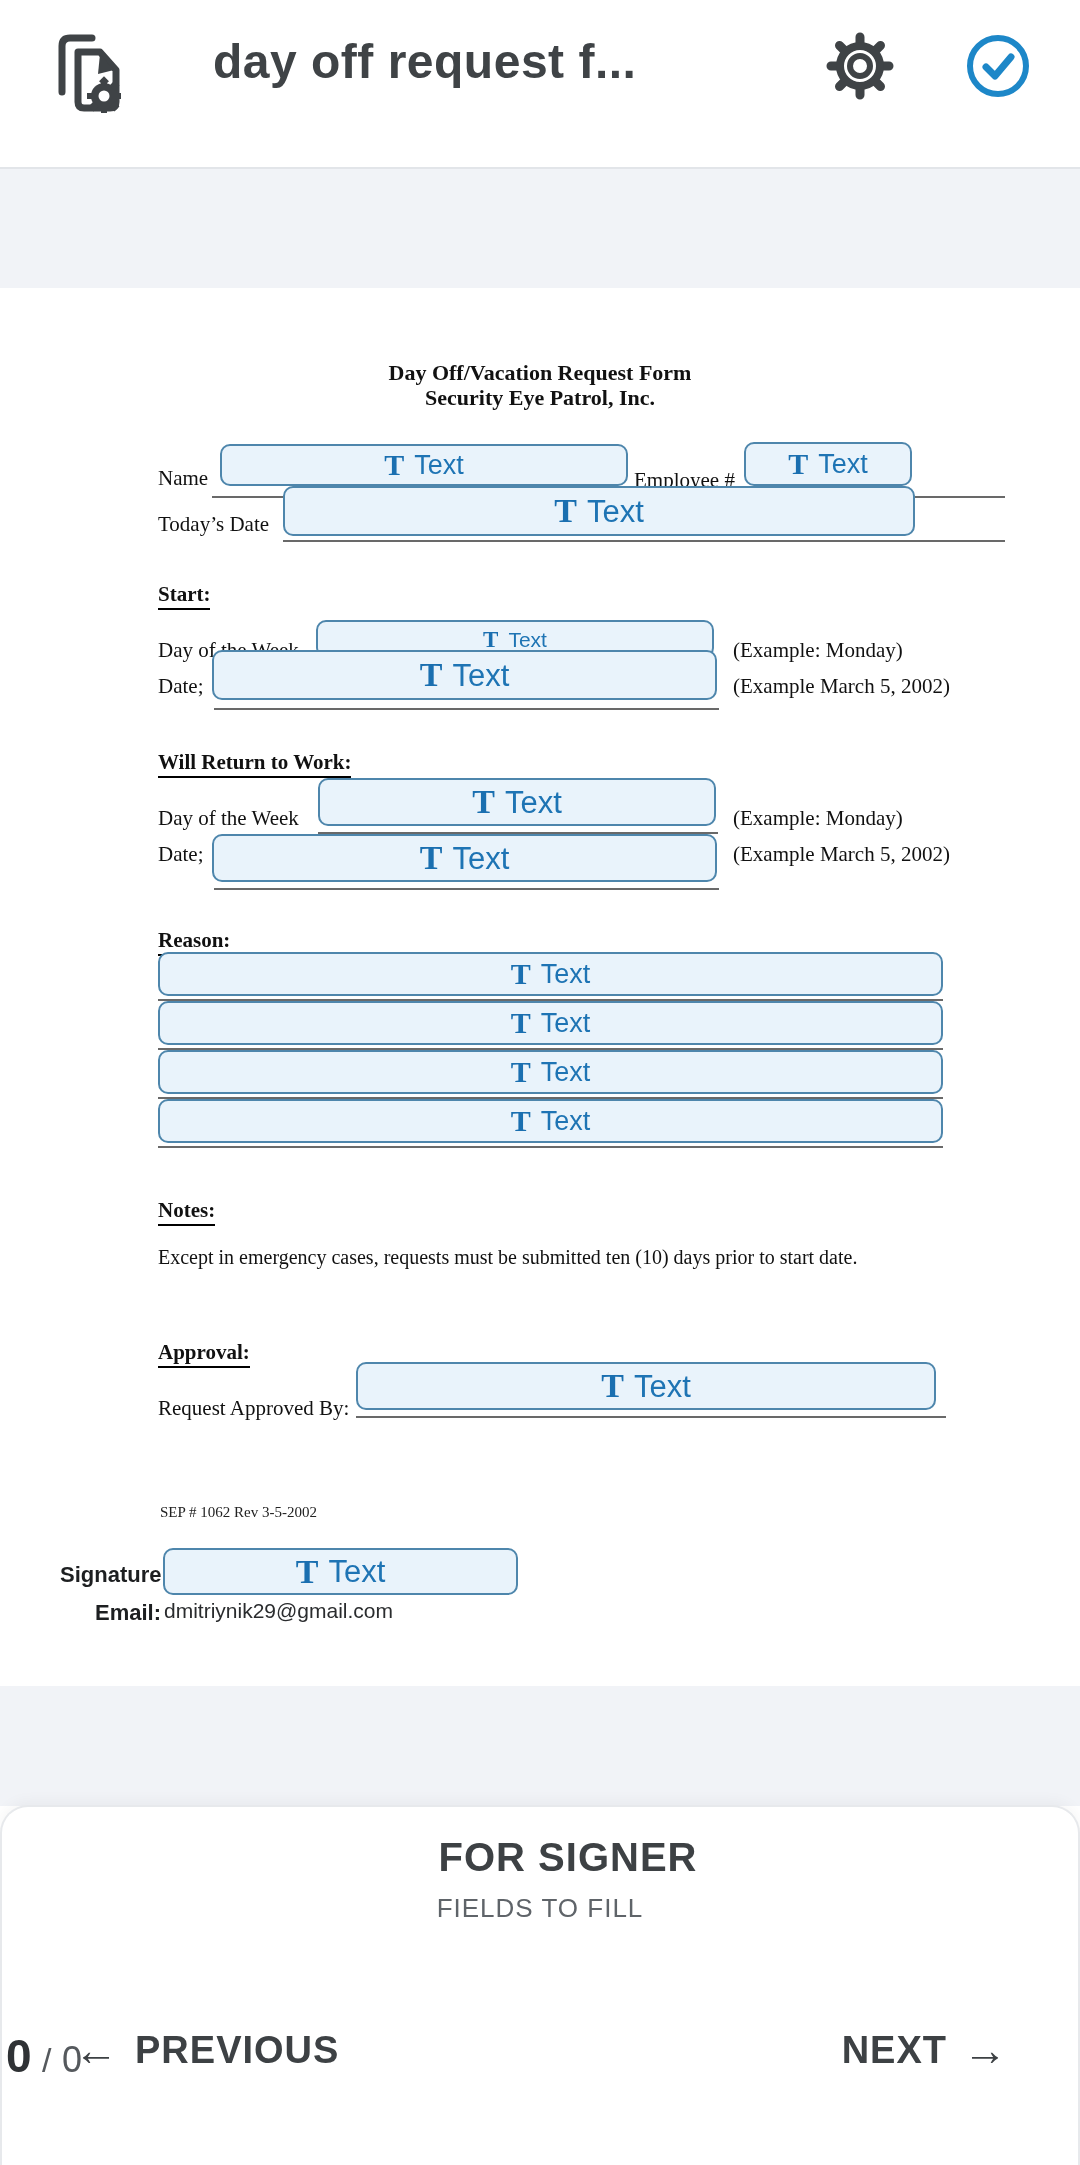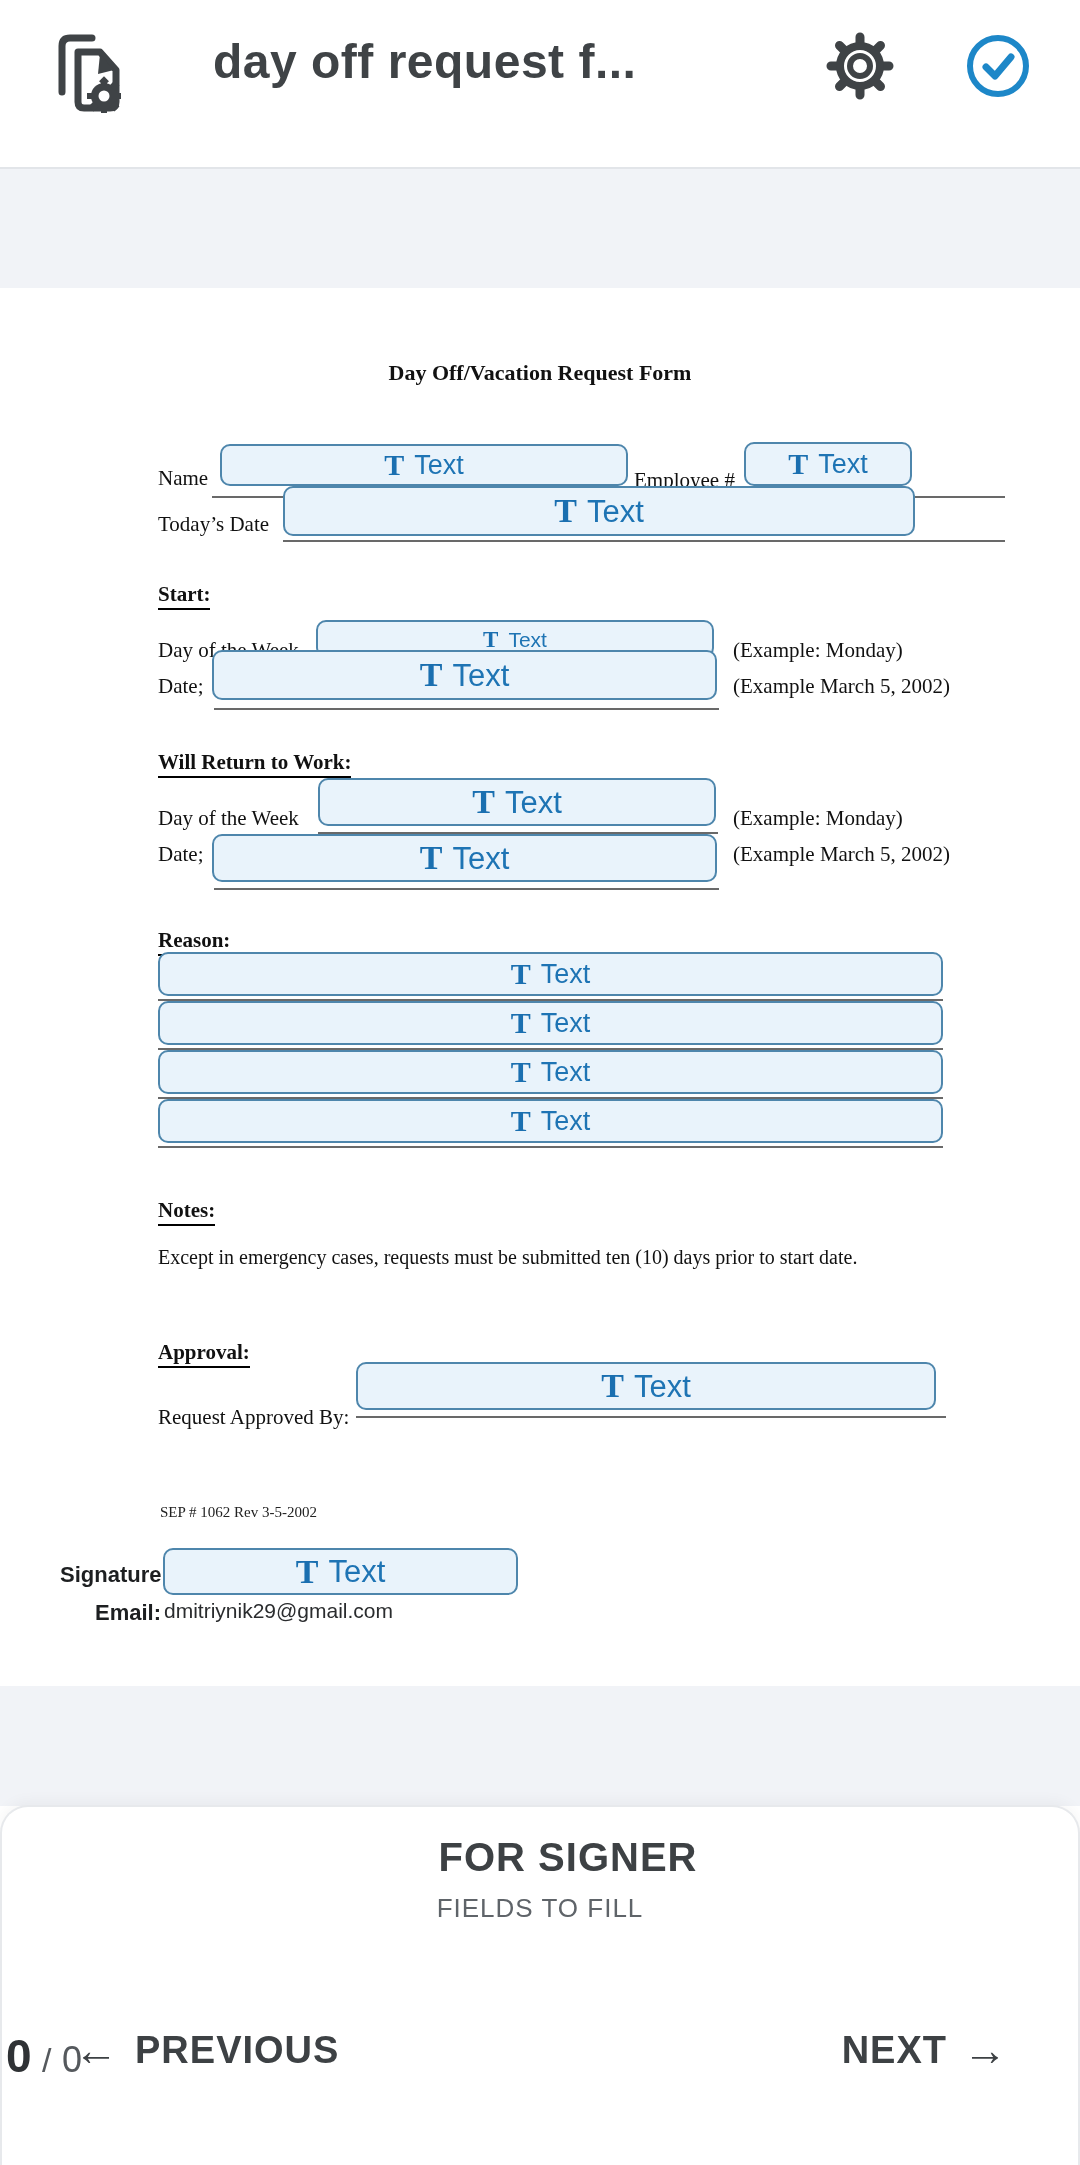--- a/index.html
+++ b/index.html
@@ -104,20 +104,21 @@
         <path d="M21 34 L30 43 L46 24" fill="none" stroke="#1d87c8" stroke-width="7" stroke-linecap="round" stroke-linejoin="round"></path>
       </svg>
     </div>
   </div>
 
   <div class="gray-band" style="top:169px;height:119px;"></div>
 
   <div id="page">
 
     <div class="doc-title" style="top:72px;">Day Off/Vacation Request Form</div>
+    <div class="doc-title" style="top:97px;">Security Eye Patrol, Inc.</div>
 
     <div class="doc-text" style="left:158px;top:178px;">Name</div>
     <div class="ffield md" style="left:220px;top:156px;width:408px;height:42px;">
       <span class="t-glyph">T</span>
       <span class="t-word">Text</span>
     </div>
     <div class="uline" style="left:212px;top:208px;width:420px;"></div>
     <div class="doc-text" style="left:634px;top:180px;">Employee #</div>
     <div class="ffield md" style="left:744px;top:154px;width:168px;height:44px;">
       <span class="t-glyph">T</span>
@@ -185,21 +186,21 @@
     <div class="ffield md" style="left:158px;top:811px;width:785px;height:44px;">
       <span class="t-glyph">T</span>
       <span class="t-word">Text</span>
     </div>
     <div class="uline" style="left:158px;top:858px;width:785px;"></div>
 
     <div class="doc-heading" style="left:158px;top:910px;">Notes:</div>
     <div class="doc-text" style="left:158px;top:958px;font-size:20px;">Except in emergency cases, requests must be submitted ten (10) days prior to start date.</div>
 
     <div class="doc-heading" style="left:158px;top:1052px;">Approval:</div>
-    <div class="doc-text" style="left:158px;top:1108px;margin-top:9px;">Request Approved By:</div>
+    <div class="doc-text" style="left:158px;top:1108px;">Request Approved By:</div>
     <div class="ffield lg" style="left:356px;top:1074px;width:580px;height:48px;">
       <span class="t-glyph">T</span>
       <span class="t-word">Text</span>
     </div>
     <div class="uline" style="left:356px;top:1128px;width:590px;"></div>
 
     <div id="sep-ref" style="left:160px;top:1216px;">SEP # 1062 Rev 3-5-2002</div>
 
     <div class="sig-label" style="left:60px;top:1274px;">Signature:</div>
     <div class="ffield lg" style="left:163px;top:1260px;width:355px;height:47px;">

